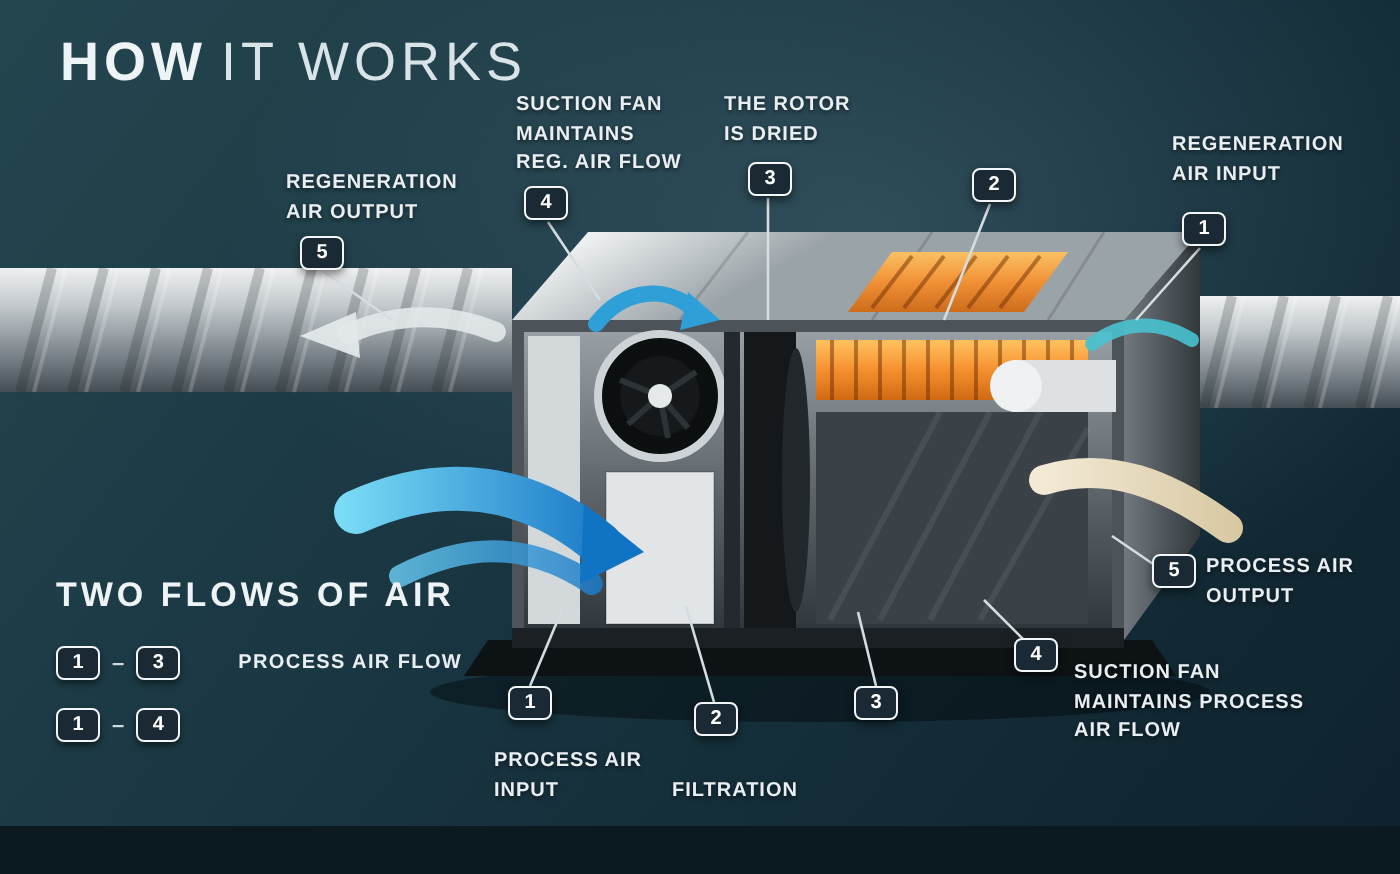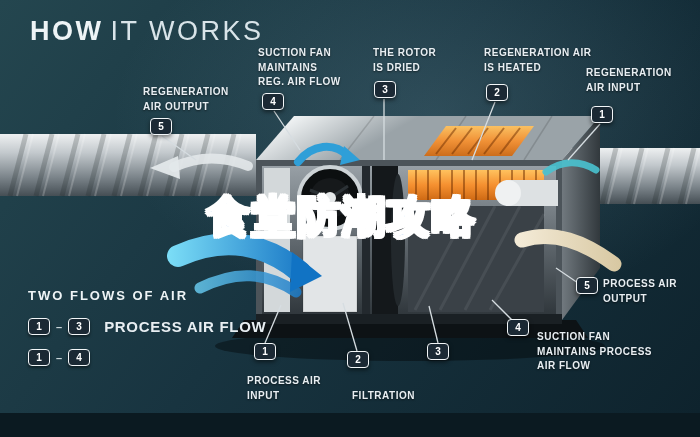--- a/index.html
+++ b/index.html
@@ -24,25 +24,25 @@
   }
   .badge {
     position:absolute; width:22px; height:17px;
     background:#1b2934; border:1.5px solid #f2f6f8; border-radius:4px;
     color:#ffffff; font-size:10px; font-weight:700;
     display:flex; align-items:center; justify-content:center;
     box-shadow:0 2px 4px rgba(0,0,0,.5);
   }
 
   .legend { position:absolute; left:28px; top:288px; }
-  .legend-title { font-size:13px; font-weight:700; letter-spacing:2px; color:#eef4f6; margin-bottom:15px; }
+  .legend-title { font-size:17px; font-weight:700; letter-spacing:2px; color:#eef4f6; margin-bottom:15px; }
   .legend-row { display:flex; align-items:center; gap:6px; margin-bottom:14px; }
   .legend-row .badge { position:static; box-shadow:0 2px 3px rgba(0,0,0,.45); }
   .legend-dash { color:#cfdade; font-weight:700; font-size:11px; }
-  .legend-label { font-size:15px; font-weight:700; letter-spacing:.7px; color:#e8eef2; margin-left:8px; }
+  .legend-label { font-size:10px; font-weight:700; letter-spacing:.7px; color:#e8eef2; margin-left:23px; }
 
   .overlay-title {
     position:absolute; left:207px; top:188px;
     font-size:43px; font-weight:700; letter-spacing:2px;
     color:#1172d6;
     -webkit-text-stroke:2px #ffffff;
     text-shadow:
       -2px -2px 0 #fff, 2px -2px 0 #fff, -2px 2px 0 #fff, 2px 2px 0 #fff,
       -2px 0 0 #fff, 2px 0 0 #fff, 0 -2px 0 #fff, 0 2px 0 #fff;
     font-family:"DejaVu Sans", sans-serif;
@@ -219,32 +219,30 @@
 
   <div class="title">
     <span class="bold">HOW</span><span class="light">IT WORKS</span>
   </div>
 
   <div class="lbl" style="left:143px; top:85px;">REGENERATION
 AIR OUTPUT</div>
   <div class="lbl" style="left:258px; top:46px;">SUCTION FAN
 MAINTAINS
 REG. AIR FLOW</div>
-  <div class="lbl" style="left:373px; top:46px;">THE ROTOR
+  <div class="lbl" style="left:362px; top:46px;">THE ROTOR
 IS DRIED</div>
-  <div class="lbl" style="left:484px; top:46px;">REGENERATION AIR
-IS HEATED</div>
   <div class="lbl" style="left:586px; top:66px;">REGENERATION
 AIR INPUT</div>
   <div class="lbl" style="left:603px; top:277px;">PROCESS AIR
 OUTPUT</div>
   <div class="lbl" style="left:537px; top:330px;">SUCTION FAN
 MAINTAINS PROCESS
 AIR FLOW</div>
-  <div class="lbl" style="left:352px; top:389px;">FILTRATION</div>
+  <div class="lbl" style="left:336px; top:389px;">FILTRATION</div>
   <div class="lbl" style="left:247px; top:374px;">PROCESS AIR
 INPUT</div>
 
   <div class="badge" style="left:150px; top:118px;">5</div>
   <div class="badge" style="left:262px; top:93px;">4</div>
   <div class="badge" style="left:374px; top:81px;">3</div>
   <div class="badge" style="left:486px; top:84px;">2</div>
   <div class="badge" style="left:591px; top:106px;">1</div>
   <div class="badge" style="left:576px; top:277px;">5</div>
   <div class="badge" style="left:507px; top:319px;">4</div>
@@ -260,15 +258,14 @@
       <div class="badge">3</div>
       <span class="legend-label">PROCESS AIR FLOW</span>
     </div>
     <div class="legend-row">
       <div class="badge">1</div>
       <span class="legend-dash">–</span>
       <div class="badge">4</div>
     </div>
   </div>
 
-  <div class="overlay-title">食堂防潮攻略</div>
 
 </div>
 
 </body></html>

